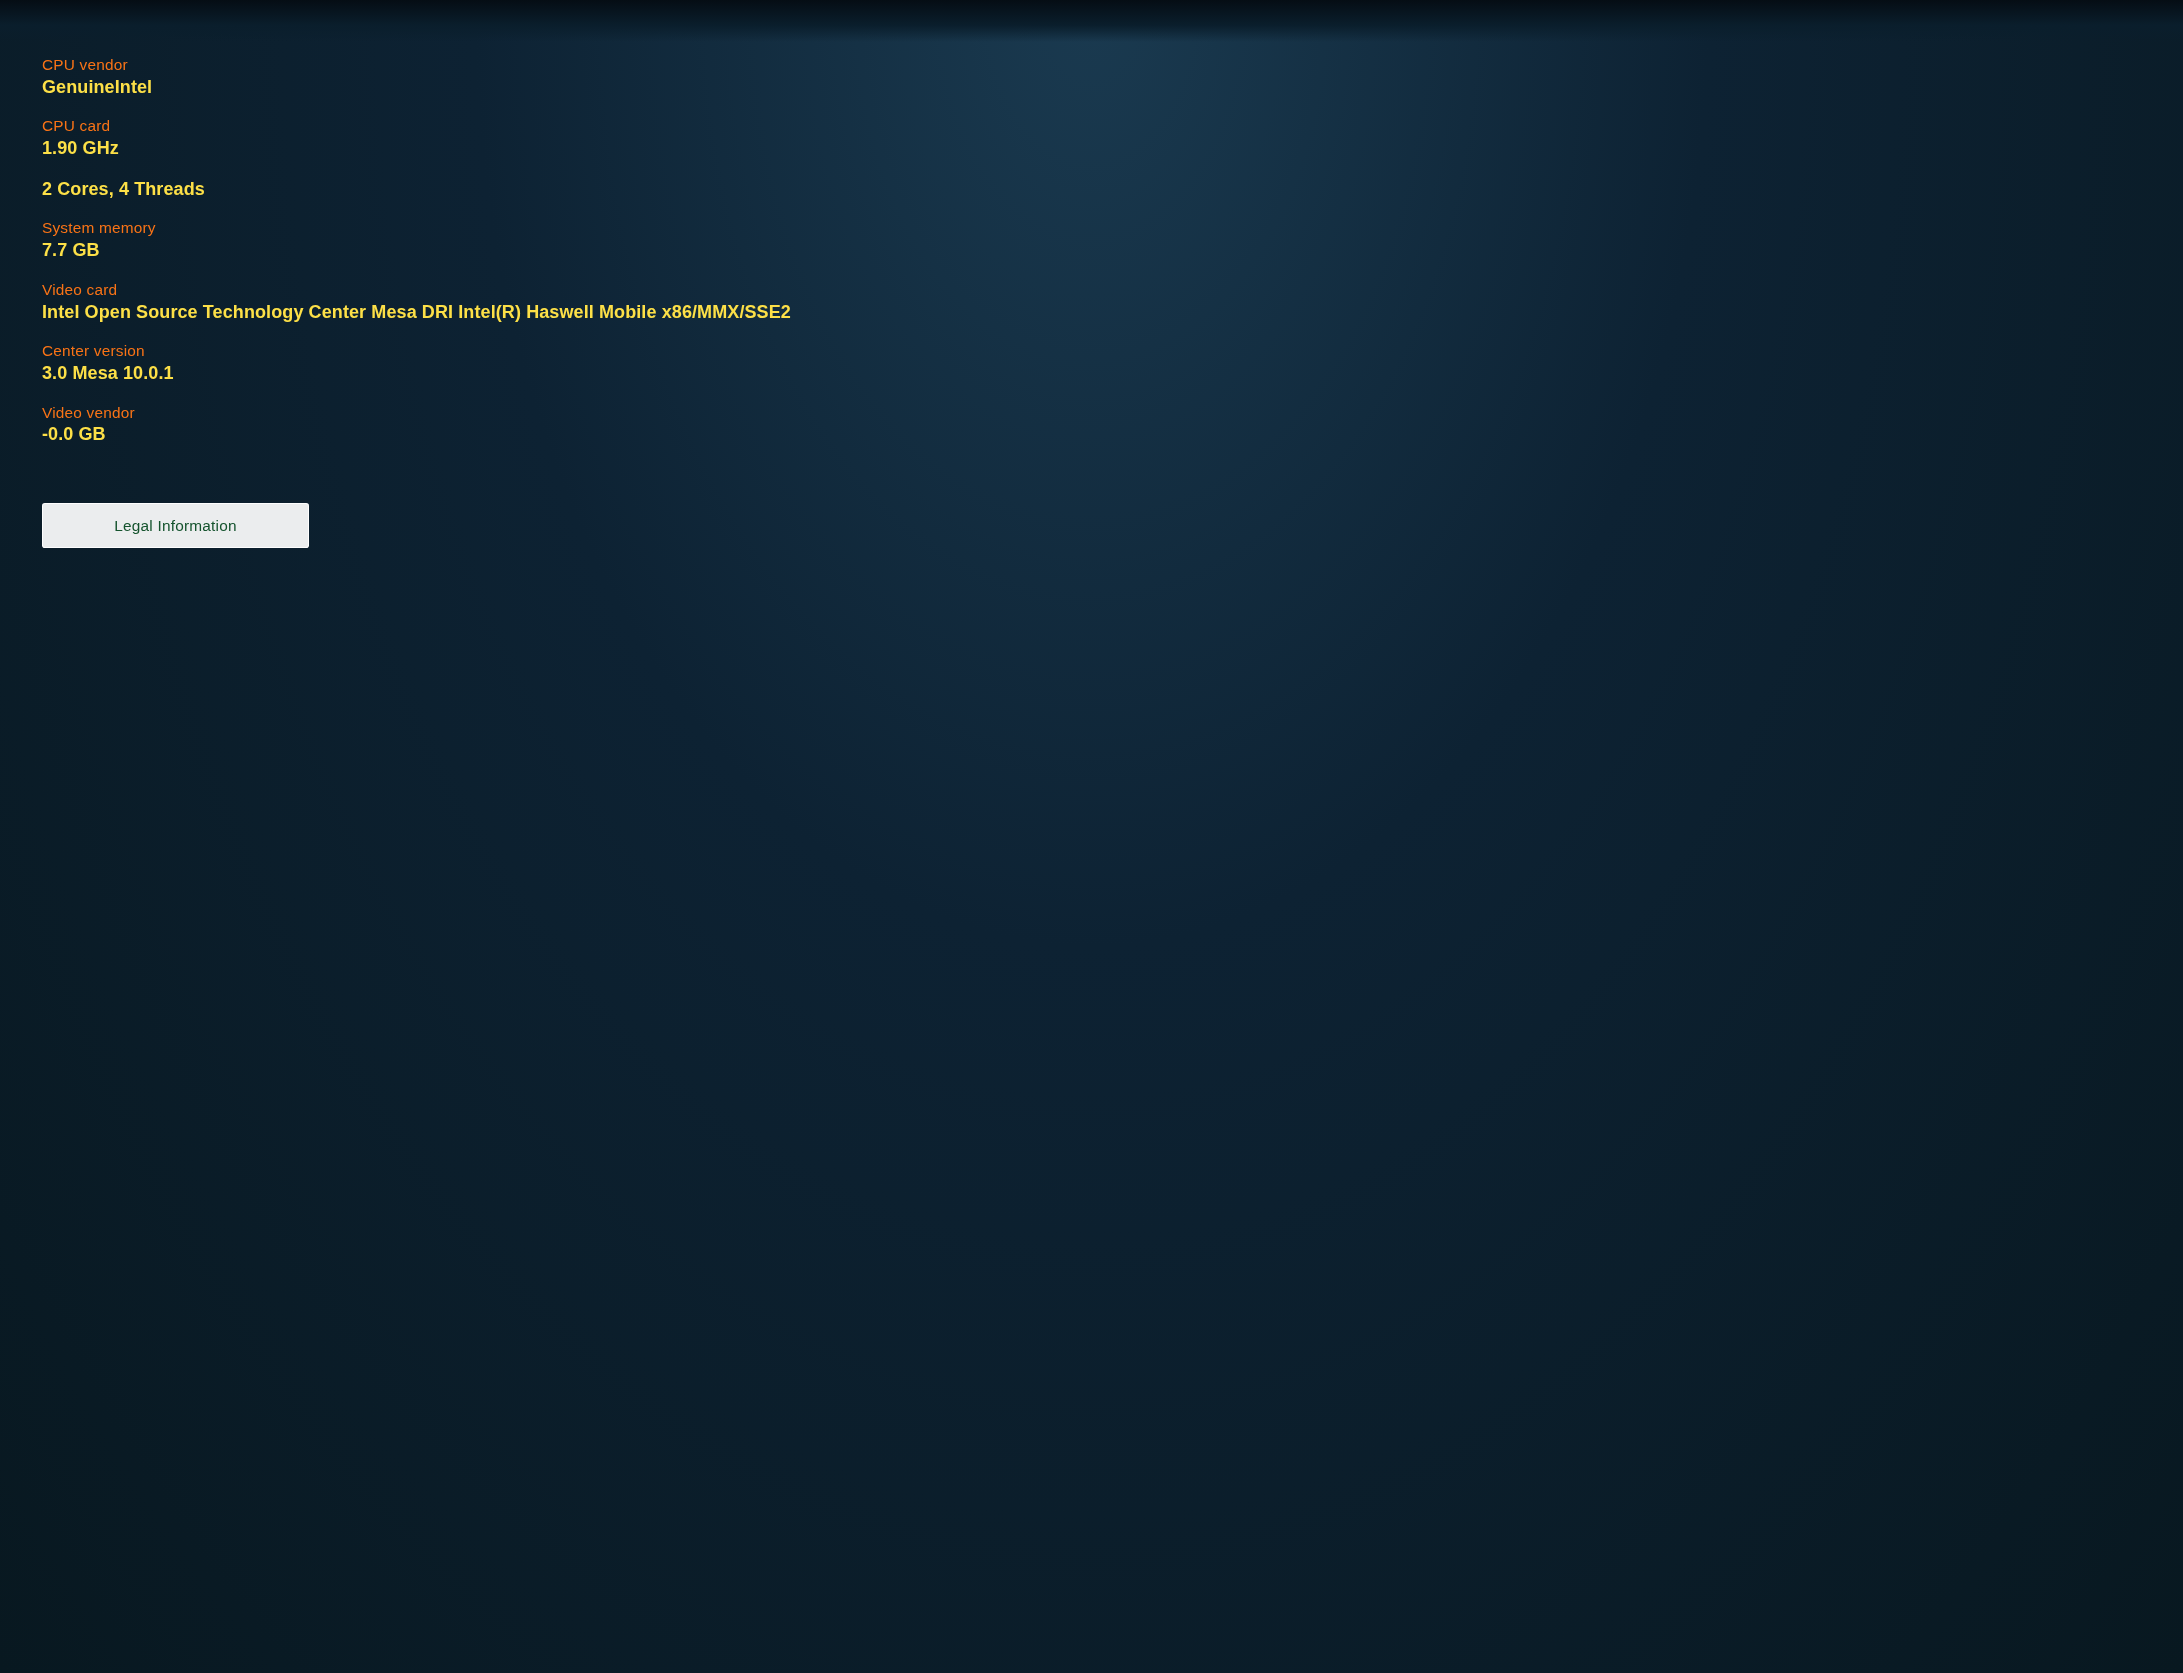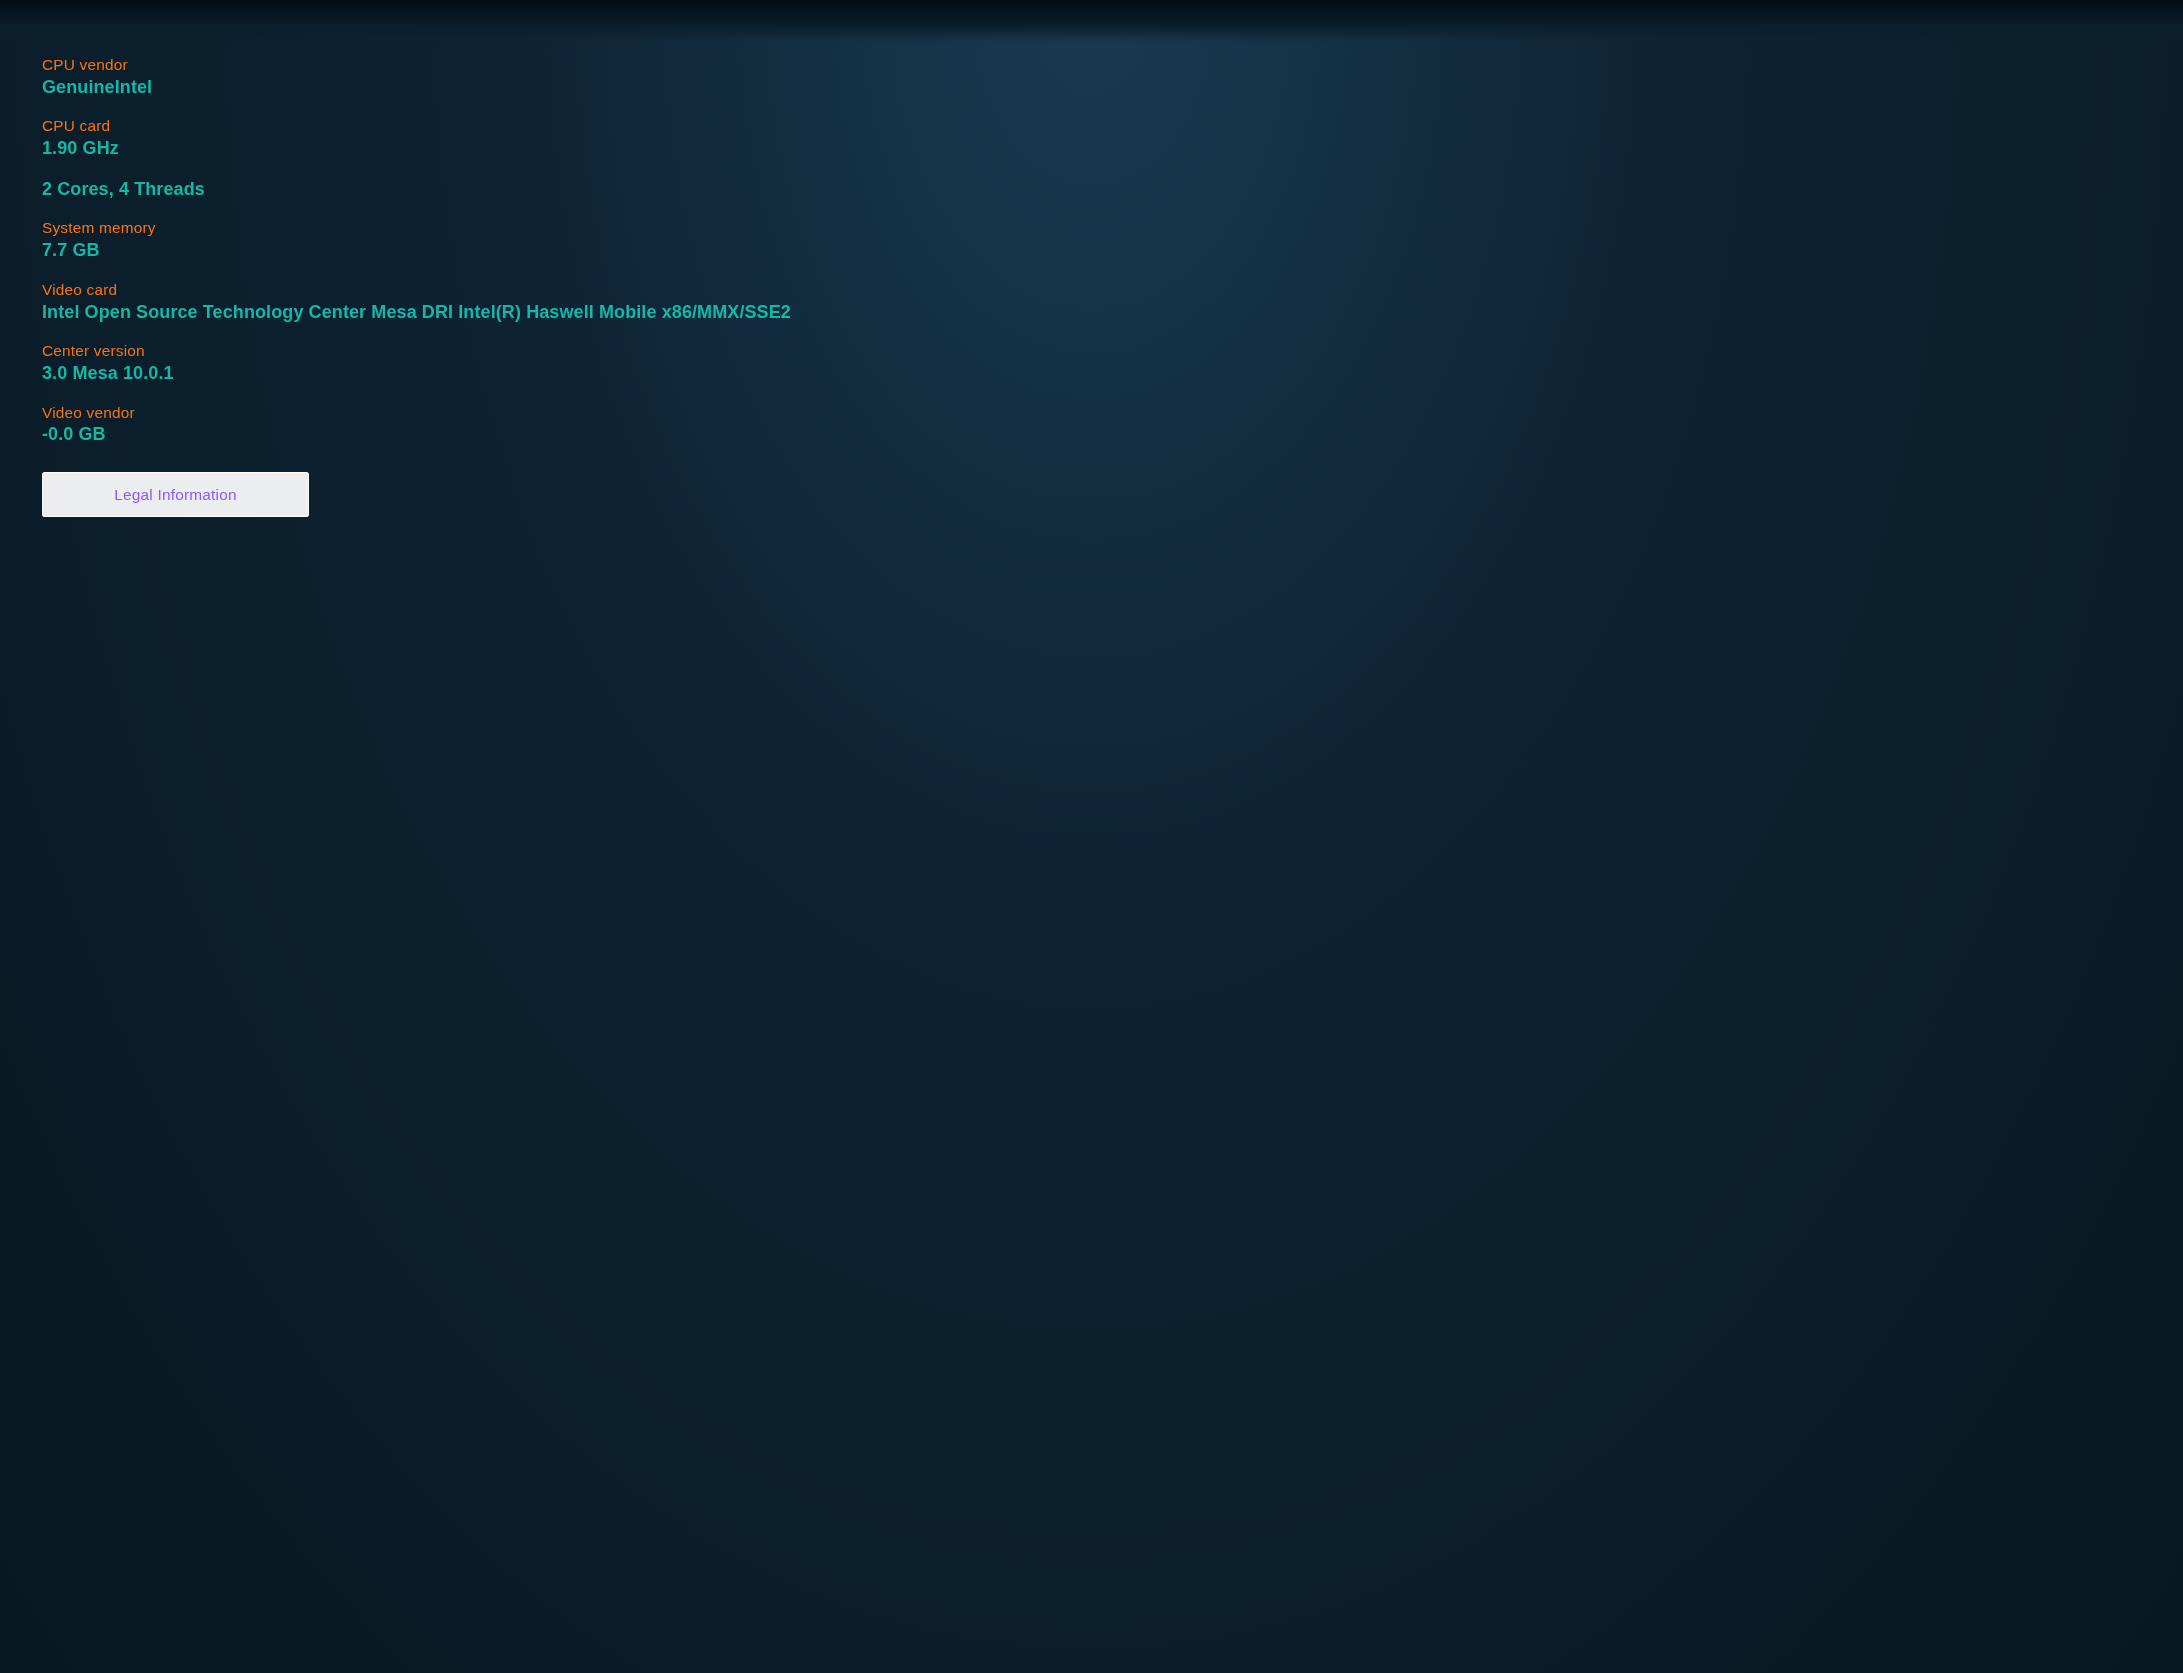--- a/index.html
+++ b/index.html
@@ -49,34 +49,34 @@
     .info-label {
       font-size: 15.4px;
       color: #f97316;
       font-weight: 400;
       margin-bottom: 2.8px;
       letter-spacing: 0.2px;
     }
 
     .info-value {
       font-size: 18px;
-      color: #14b8a6;
+      color: #fde047;
       font-weight: 600;
       letter-spacing: 0.1px;
     }
 
     .legal-button {
       display: inline-block;
-      margin-top: 7px;
+      margin-top: 38px;
       padding: 12.6px 42px;
       background: rgba(255, 255, 255, 0.92);
       border: 1.4px solid rgba(255, 255, 255, 0.95);
       border-radius: 2.8px;
       font-size: 15.4px;
-      color: #8b5cf6;
+      color: #14532d;
       font-weight: 400;
       cursor: pointer;
       letter-spacing: 0.2px;
       width: 267px;
     }
   </style>
 </head>
 <body>
 
 <div class="top-bar"></div>

